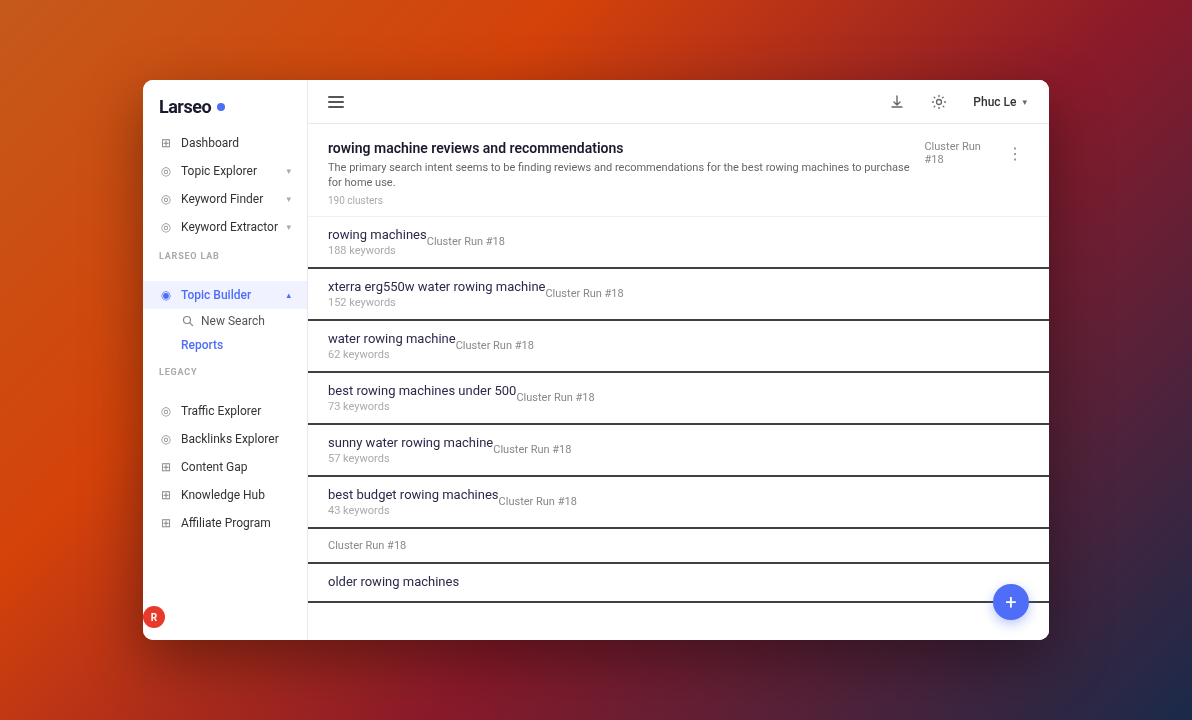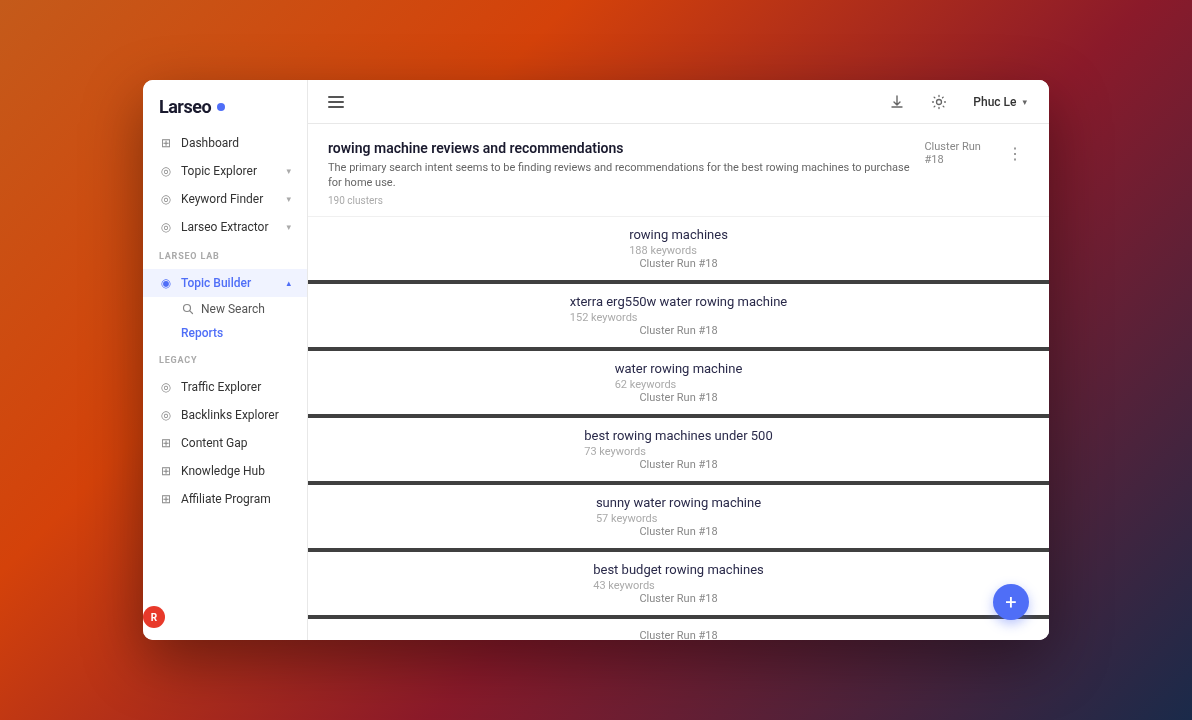--- a/index.html
+++ b/index.html
@@ -50,21 +50,21 @@
       background: #4f6ef7;
       border-radius: 50%;
       display: inline-block;
     }
     .sidebar-section-label {
       font-size: 9px;
       font-weight: 700;
       color: #aaaaaa;
       text-transform: uppercase;
       letter-spacing: 0.8px;
-      padding: 10px 16px 8px;
+      padding: 10px 16px 20px;
     }
     .sidebar-item {
       display: flex;
       align-items: center;
       padding: 7px 16px;
       cursor: pointer;
       gap: 8px;
       position: relative;
     }
     .sidebar-item.active {
@@ -226,23 +226,22 @@
     }
     
     .cluster-list {
       padding: 0;
     }
     .cluster-item {
       display: flex;
       align-items: center;
       justify-content: flex-start;
       padding: 10px 20px;
-      border-bottom: 4px solid #404040;
-      cursor: pointer;
-      flex-direction: column;
+      border-bottom: 2px solid #404040;
+      cursor: pointer;
     }
     .cluster-item-left {}
     .cluster-item-title {
       font-size: 13px;
       color: #2a2a4a;
       margin-bottom: 2px;
     }
     .cluster-item-kw {
       font-size: 11px;
       color: #aaa;
@@ -314,21 +313,21 @@
       <span class="sidebar-item-label">Topic Explorer</span>
       <span class="chevron-icon">▾</span>
     </div>
     <div class="sidebar-item">
       <span class="sidebar-icon">◎</span>
       <span class="sidebar-item-label">Keyword Finder</span>
       <span class="chevron-icon">▾</span>
     </div>
     <div class="sidebar-item">
       <span class="sidebar-icon">◎</span>
-      <span class="sidebar-item-label">Larseo Extractor</span>
+      <span class="sidebar-item-label">Keyword Extractor</span>
       <span class="chevron-icon">▾</span>
     </div>
 
     <div class="sidebar-section-label">LARSEO LAB</div>
     <div class="sidebar-item active">
       <span class="sidebar-icon" style="color:#4f6ef7;">◉</span>
       <span class="sidebar-item-label">Topic Builder</span>
       <span class="chevron-icon" style="color:#4f6ef7;">▴</span>
     </div>
 

